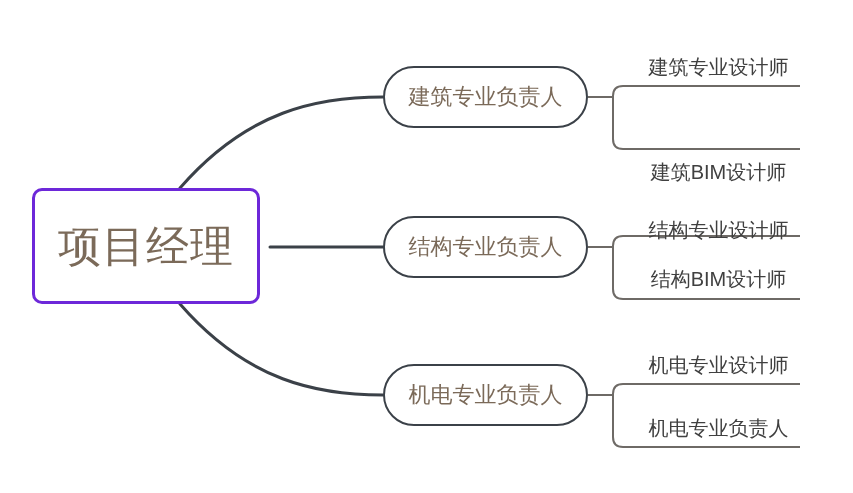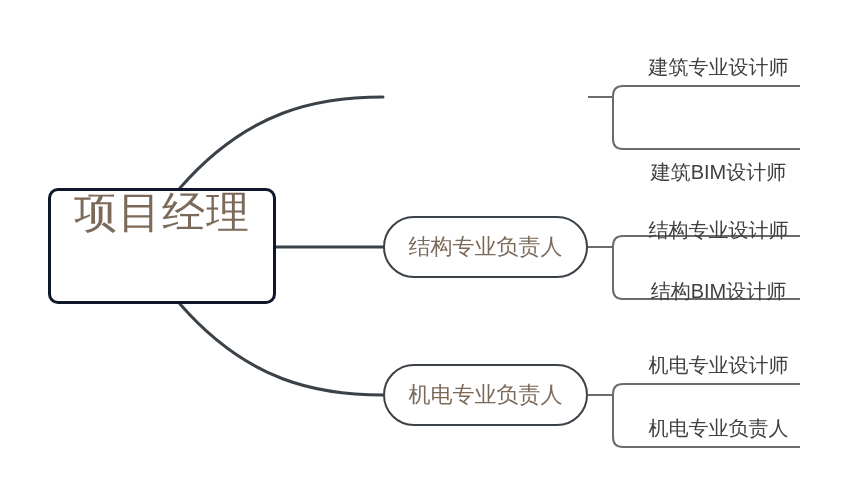--- a/index.html
+++ b/index.html
@@ -21,29 +21,30 @@
     position: absolute;
     left: 0;
     top: 0;
     width: 853px;
     height: 493px;
   }
 
   
   .root-node {
     position: absolute;
-    left: 48px;
+    left: 32px;
     top: 188px;
     width: 228px;
     height: 116px;
     box-sizing: border-box;
-    border: 3px solid #0f172a;
+    border: 3px solid #6d28d9;
     border-radius: 10px;
     background: #ffffff;
     display: flex;
+    align-items: center;
     justify-content: center;
   }
   .root-node .node-label {
     color: #7b6a59;
     font-size: 43px;
     letter-spacing: 1px;
     line-height: 1;
     white-space: nowrap;
   }
 
@@ -78,21 +79,21 @@
     width: 175px;
     color: #404040;
     font-size: 20px;
     line-height: 1;
     white-space: nowrap;
     text-align: center;
   }
   .leaf-label.g0l0 { top: 57px; }
   .leaf-label.g0l1 { top: 124px; margin-top: 38px; }
   .leaf-label.g1l0 { top: 206px; margin-top: 14px; }
-  .leaf-label.g1l1 { top: 269px; margin-top: 12px; }
+  .leaf-label.g1l1 { top: 269px; }
   .leaf-label.g2l0 { top: 355px; }
   .leaf-label.g2l1 { top: 418px; }
 </style>
 </head>
 <body>
 
 <div id="mindmap-canvas">
 
   <svg id="connector-layer" viewBox="0 0 853 493" width="853" height="493" xmlns="http://www.w3.org/2000/svg">
     <g fill="none" stroke="#3b4148" stroke-width="3" stroke-linecap="round">
@@ -111,20 +112,23 @@
       <path d="M 588 247 L 613 247 M 623 236 L 800 236 M 623 236 Q 613 236 613 246 L 613 289 Q 613 299 623 299 L 800 299"></path>
 
       <path d="M 588 395 L 613 395 M 623 384 L 800 384 M 623 384 Q 613 384 613 394 L 613 437 Q 613 447 623 447 L 800 447"></path>
     </g>
   </svg>
 
   <div class="root-node">
     <span class="node-label">项目经理</span>
   </div>
 
+  <div class="branch-node b0">
+    <span class="node-label">建筑专业负责人</span>
+  </div>
   <div class="branch-node b1">
     <span class="node-label">结构专业负责人</span>
   </div>
   <div class="branch-node b2">
     <span class="node-label">机电专业负责人</span>
   </div>
 
   <div class="leaf-label g0l0">建筑专业设计师</div>
   <div class="leaf-label g0l1">建筑BIM设计师</div>
 

